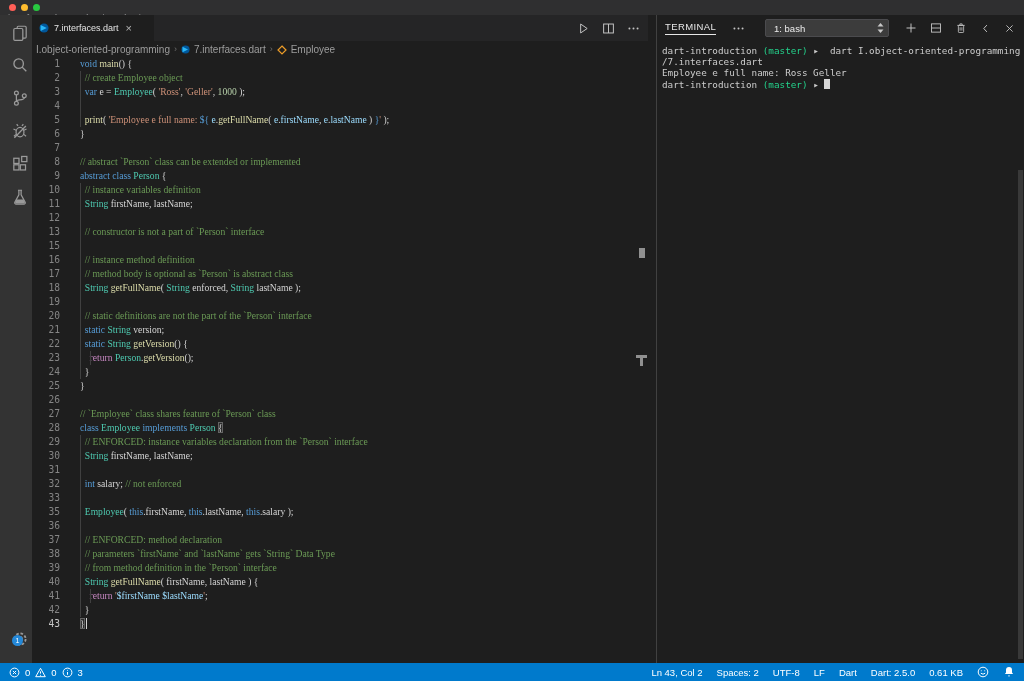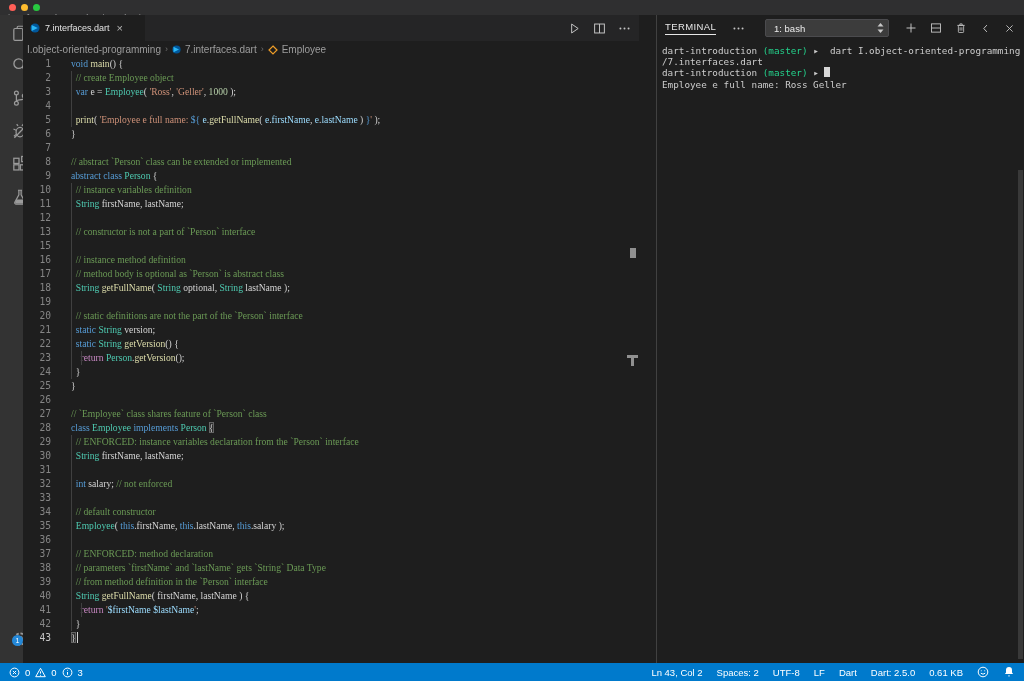--- a/index.html
+++ b/index.html
@@ -18,21 +18,21 @@
   .title-text { position:absolute; left:0; right:0; top:10px; height:15px; line-height:15px;
     text-align:left; font-size:9.5px; color:#9c9c9c; }
   
   .activitybar { position:absolute; left:0; top:15px; width:40px; height:648px; background:#333333; }
   .ab-item { width:40px; height:33px; display:flex; align-items:center; justify-content:center; cursor:pointer; }
   .ab-top { padding-top:3px; }
   .ab-gear { position:absolute; bottom:8px; left:0; width:40px; height:33px; display:flex; align-items:center; justify-content:center; }
   .badge { position:absolute; right:6px; bottom:2px; min-width:11px; height:11px; border-radius:6px;
     background:#2488d8; color:#fff; font-size:7px; line-height:11px; text-align:center; }
   
-  .editor-group { position:absolute; left:23px; top:15px; width:616px; height:648px; background:#1e1e1e; }
+  .editor-group { position:absolute; left:32px; top:15px; width:616px; height:648px; background:#1e1e1e; }
   .tabbar { position:relative; height:26px; background:#252526; }
   .tab { position:absolute; left:0; top:0; height:26px; width:122px; background:#1e1e1e;
     display:flex; align-items:center; padding:0 7px; gap:5px; cursor:pointer; }
   .tab-label { font-size:9px; color:#e4e4e4; white-space:nowrap; }
   .tab-close { font-size:11px; color:#b4b4b4; margin-left:2px; cursor:pointer; }
   .editor-actions { position:absolute; right:8px; top:0; height:26px; display:flex; align-items:center; gap:12px; }
   .icon-btn { display:flex; align-items:center; justify-content:center; cursor:pointer; }
   .breadcrumb { height:16px; background:#1e1e1e; display:flex; align-items:center; gap:4px;
     padding-left:4px; font-size:10px; color:#9d9d9d; }
   .bc-sep { color:#6e6e6e; font-size:9px; }
@@ -272,21 +272,21 @@
         <div class="code-line">
           <span class="ln">16</span>
           <span class="lc"><span class="guide" style="left: 0ch;"></span><span class="tk-p">  </span><span class="tk-m">// instance method definition</span></span>
         </div>
         <div class="code-line">
           <span class="ln">17</span>
           <span class="lc"><span class="guide" style="left: 0ch;"></span><span class="tk-p">  </span><span class="tk-m">// method body is optional as `Person` is abstract class</span></span>
         </div>
         <div class="code-line">
           <span class="ln">18</span>
-          <span class="lc"><span class="guide" style="left: 0ch;"></span><span class="tk-p">  </span><span class="tk-t">String</span><span class="tk-p"> </span><span class="tk-f">getFullName</span><span class="tk-p">( </span><span class="tk-t">String</span><span class="tk-p"> optional, </span><span class="tk-t">String</span><span class="tk-p"> lastName );</span></span>
+          <span class="lc"><span class="guide" style="left: 0ch;"></span><span class="tk-p">  </span><span class="tk-t">String</span><span class="tk-p"> </span><span class="tk-f">getFullName</span><span class="tk-p">( </span><span class="tk-t">String</span><span class="tk-p"> enforced, </span><span class="tk-t">String</span><span class="tk-p"> lastName );</span></span>
         </div>
         <div class="code-line">
           <span class="ln">19</span>
           <span class="lc"><span class="guide" style="left: 0ch;"></span></span>
         </div>
         <div class="code-line">
           <span class="ln">20</span>
           <span class="lc"><span class="guide" style="left: 0ch;"></span><span class="tk-p">  </span><span class="tk-m">// static definitions are not the part of the `Person` interface</span></span>
         </div>
         <div class="code-line">
@@ -333,24 +333,20 @@
           <span class="ln">31</span>
           <span class="lc"><span class="guide" style="left: 0ch;"></span></span>
         </div>
         <div class="code-line">
           <span class="ln">32</span>
           <span class="lc"><span class="guide" style="left: 0ch;"></span><span class="tk-p">  </span><span class="tk-k">int</span><span class="tk-p"> salary; </span><span class="tk-m">// not enforced</span></span>
         </div>
         <div class="code-line">
           <span class="ln">33</span>
           <span class="lc"><span class="guide" style="left: 0ch;"></span></span>
-        </div>
-        <div class="code-line">
-          <span class="ln">34</span>
-          <span class="lc"><span class="guide" style="left: 0ch;"></span><span class="tk-p">  </span><span class="tk-m">// default constructor</span></span>
         </div>
         <div class="code-line">
           <span class="ln">35</span>
           <span class="lc"><span class="guide" style="left: 0ch;"></span><span class="tk-p">  </span><span class="tk-t">Employee</span><span class="tk-p">( </span><span class="tk-k">this</span><span class="tk-p">.firstName, </span><span class="tk-k">this</span><span class="tk-p">.lastName, </span><span class="tk-k">this</span><span class="tk-p">.salary );</span></span>
         </div>
         <div class="code-line">
           <span class="ln">36</span>
           <span class="lc"><span class="guide" style="left: 0ch;"></span></span>
         </div>
         <div class="code-line">
@@ -437,22 +433,22 @@
             <svg width="11" height="11" viewBox="0 0 16 16" stroke="#c5c5c5" stroke-width="1.3">
               <line x1="3.5" y1="3.5" x2="12.5" y2="12.5"></line>
               <line x1="12.5" y1="3.5" x2="3.5" y2="12.5"></line>
             </svg>
           </span>
       </div>
     </div>
     <div class="term-body" id="term-lines">
         <div class="term-line"><span class="tm-w">dart-introduction </span><span class="tm-g">(master)</span><span class="tm-w"> ▸  dart I.object-oriented-programming</span></div>
         <div class="term-line"><span class="tm-w">/7.interfaces.dart</span></div>
+        <div class="term-line"><span class="tm-w">Employee e full name: Ross Geller</span></div>
         <div class="term-line"><span class="tm-w">dart-introduction </span><span class="tm-g">(master)</span><span class="tm-w"> ▸ </span><span class="tm-cur"></span></div>
-        <div class="term-line"><span class="tm-w">Employee e full name: Ross Geller</span></div>
       </div>
     <div class="term-scrollbar"></div>
   </div>
 
   <div class="statusbar">
     <div class="sb-group">
       <div class="sb-problems">
         <span>
             <svg width="11" height="11" viewBox="0 0 11 11" fill="none" stroke="#fff" stroke-width="1">
               <circle cx="5.5" cy="5.5" r="4.4"></circle>

